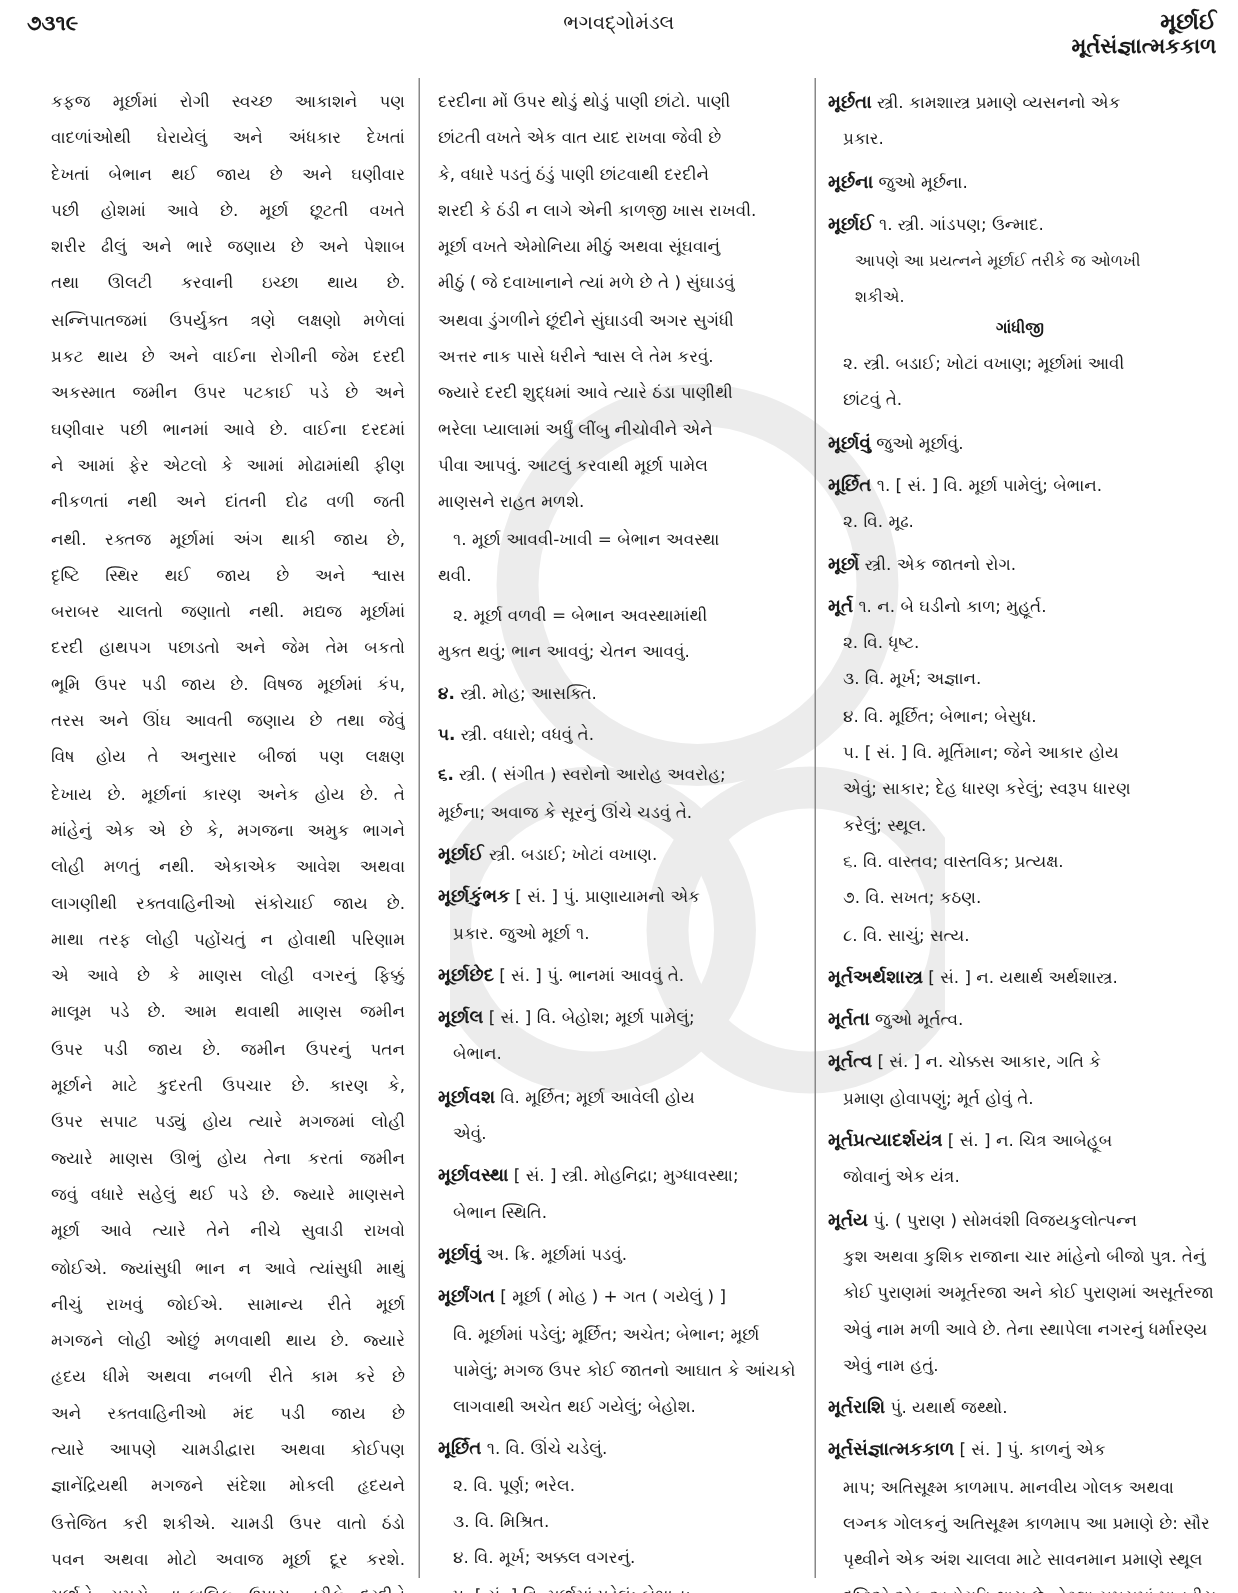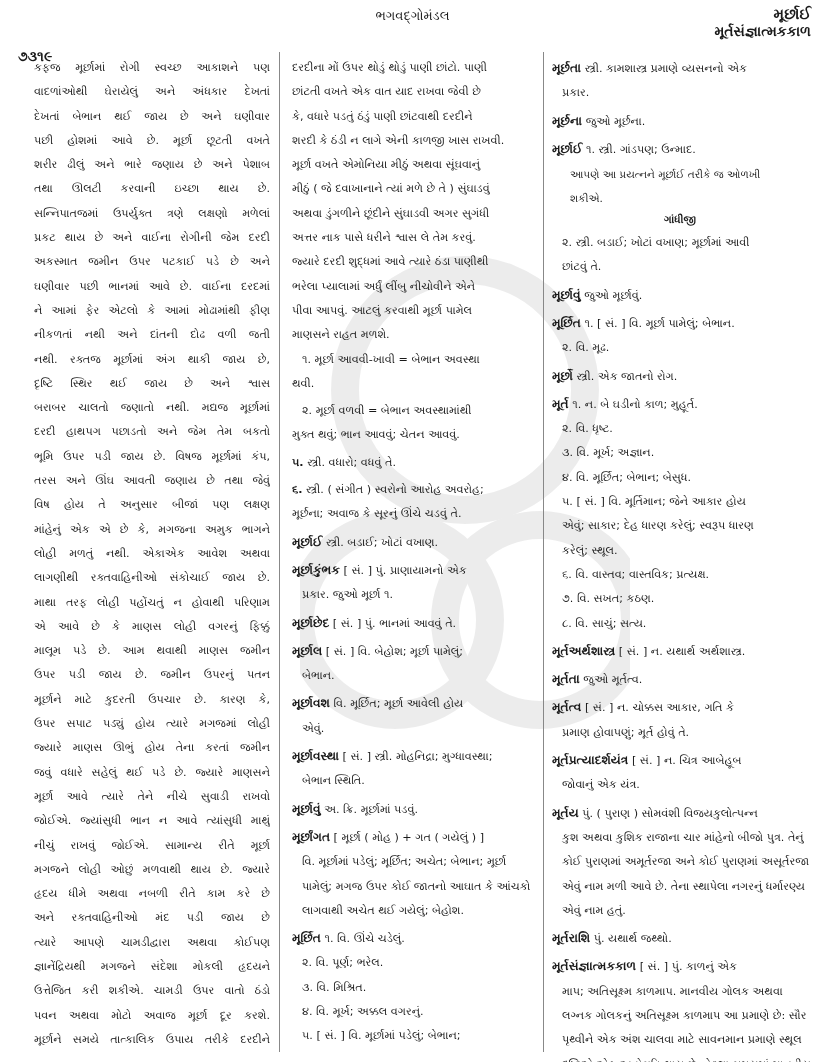--- a/index.html
+++ b/index.html
@@ -7,21 +7,21 @@
     width: 825px; height: 1062px; position: relative; overflow: hidden;
     font-family: "DejaVu Sans", sans-serif; color: #1a1a1a;
   }
   .watermark {
     position: absolute; left: 300px; top: 240px; width: 330px; height: 560px;
     pointer-events: none; opacity: 0.07;
   }
   .header {
     position: absolute; left: 0; top: 0; width: 825px; height: 50px;
   }
-  .hdr-page { position: absolute; left: 18px; top: 8px; font-size: 14px; font-weight: bold; margin-top: 40px; }
+  .hdr-page { position: absolute; left: 18px; top: 8px; font-size: 14px; font-weight: bold; }
   .hdr-title { position: absolute; left: 0; right: 0; top: 8px; text-align: center; font-size: 13px; }
   .hdr-guides { position: absolute; right: 14px; top: 6px; text-align: right; line-height: 1.15; }
   .hdr-guides .g1 { font-size: 15px; font-weight: bold; display: block; }
   .hdr-guides .g2 { font-size: 14px; font-weight: bold; display: block; }
 
   .col { position: absolute; top: 56px; font-size: 11.2px; line-height: 24.3px; }
   .col-left { left: 34px; width: 236px; text-align: justify; text-align-last: justify; }
   .col-mid { left: 292px; width: 244px; }
   .col-right { left: 552px; width: 262px; }
   .divider { position: absolute; top: 52px; width: 1px; background: #888; height: 1000px; }
@@ -73,20 +73,21 @@
     <span class="line">ઘણીવાર પછી ભાનમાં આવે છે. વાઈના દરદમાં</span>
     <span class="line">ને આમાં ફેર એટલો કે આમાં મોઢામાંથી ફીણ</span>
     <span class="line">નીકળતાં નથી અને દાંતની દોઢ વળી જતી</span>
     <span class="line">નથી. રક્તજ મૂર્છામાં અંગ થાકી જાય છે,</span>
     <span class="line">દૃષ્ટિ સ્થિર થઈ જાય છે અને શ્વાસ</span>
     <span class="line">બરાબર ચાલતો જણાતો નથી. મદ્યજ મૂર્છામાં</span>
     <span class="line">દરદી હાથપગ પછાડતો અને જેમ તેમ બકતો</span>
     <span class="line">ભૂમિ ઉપર પડી જાય છે. વિષજ મૂર્છામાં કંપ,</span>
     <span class="line">તરસ અને ઊંઘ આવતી જણાય છે તથા જેવું</span>
     <span class="line">વિષ હોય તે અનુસાર બીજાં પણ લક્ષણ</span>
+    <span class="line">દેખાય છે. મૂર્છાનાં કારણ અનેક હોય છે. તે</span>
     <span class="line">માંહેનું એક એ છે કે, મગજના અમુક ભાગને</span>
     <span class="line">લોહી મળતું નથી. એકાએક આવેશ અથવા</span>
     <span class="line">લાગણીથી રક્તવાહિનીઓ સંકોચાઈ જાય છે.</span>
     <span class="line">માથા તરફ લોહી પહોંચતું ન હોવાથી પરિણામ</span>
     <span class="line">એ આવે છે કે માણસ લોહી વગરનું ફિક્કું</span>
     <span class="line">માલૂમ પડે છે. આમ થવાથી માણસ જમીન</span>
     <span class="line">ઉપર પડી જાય છે. જમીન ઉપરનું પતન</span>
     <span class="line">મૂર્છાને માટે કુદરતી ઉપચાર છે. કારણ કે,</span>
     <span class="line">ઉપર સપાટ પડ્યું હોય ત્યારે મગજમાં લોહી</span>
     <span class="line">જ્યારે માણસ ઊભું હોય તેના કરતાં જમીન</span>
@@ -124,20 +125,23 @@
         <span class="indent">૧. મૂર્છા આવવી-ખાવી = બેભાન અવસ્થા</span>
         <span class="line">થવી.</span>
       </div>
       <div class="entry">
         <span class="indent">૨. મૂર્છા વળવી = બેભાન અવસ્થામાંથી</span>
         <span class="line">મુક્ત થવું; ભાન આવવું; ચેતન આવવું.</span>
       </div>
     </div>
   <div id="mid-senses">
       <div class="entry">
+        <span class="line"><span class="num">૪.</span> <span>સ્ત્રી. મોહ; આસક્તિ.</span></span>
+      </div>
+      <div class="entry">
         <span class="line"><span class="num">૫.</span> <span>સ્ત્રી. વધારો; વધવું તે.</span></span>
       </div>
       <div class="entry">
         <span class="line"><span class="num">૬.</span> <span>સ્ત્રી. ( સંગીત ) સ્વરોનો આરોહ અવરોહ;</span></span>
         <span class="line">મૂર્છના; અવાજ કે સૂરનું ઊંચે ચડવું તે.</span>
       </div>
     </div>
   <div id="mid-entries">
       <div class="entry">
         <span class="p"><span class="hw">મૂર્છાઈ</span> <span>સ્ત્રી. બડાઈ; ખોટાં વખાણ.</span></span>

